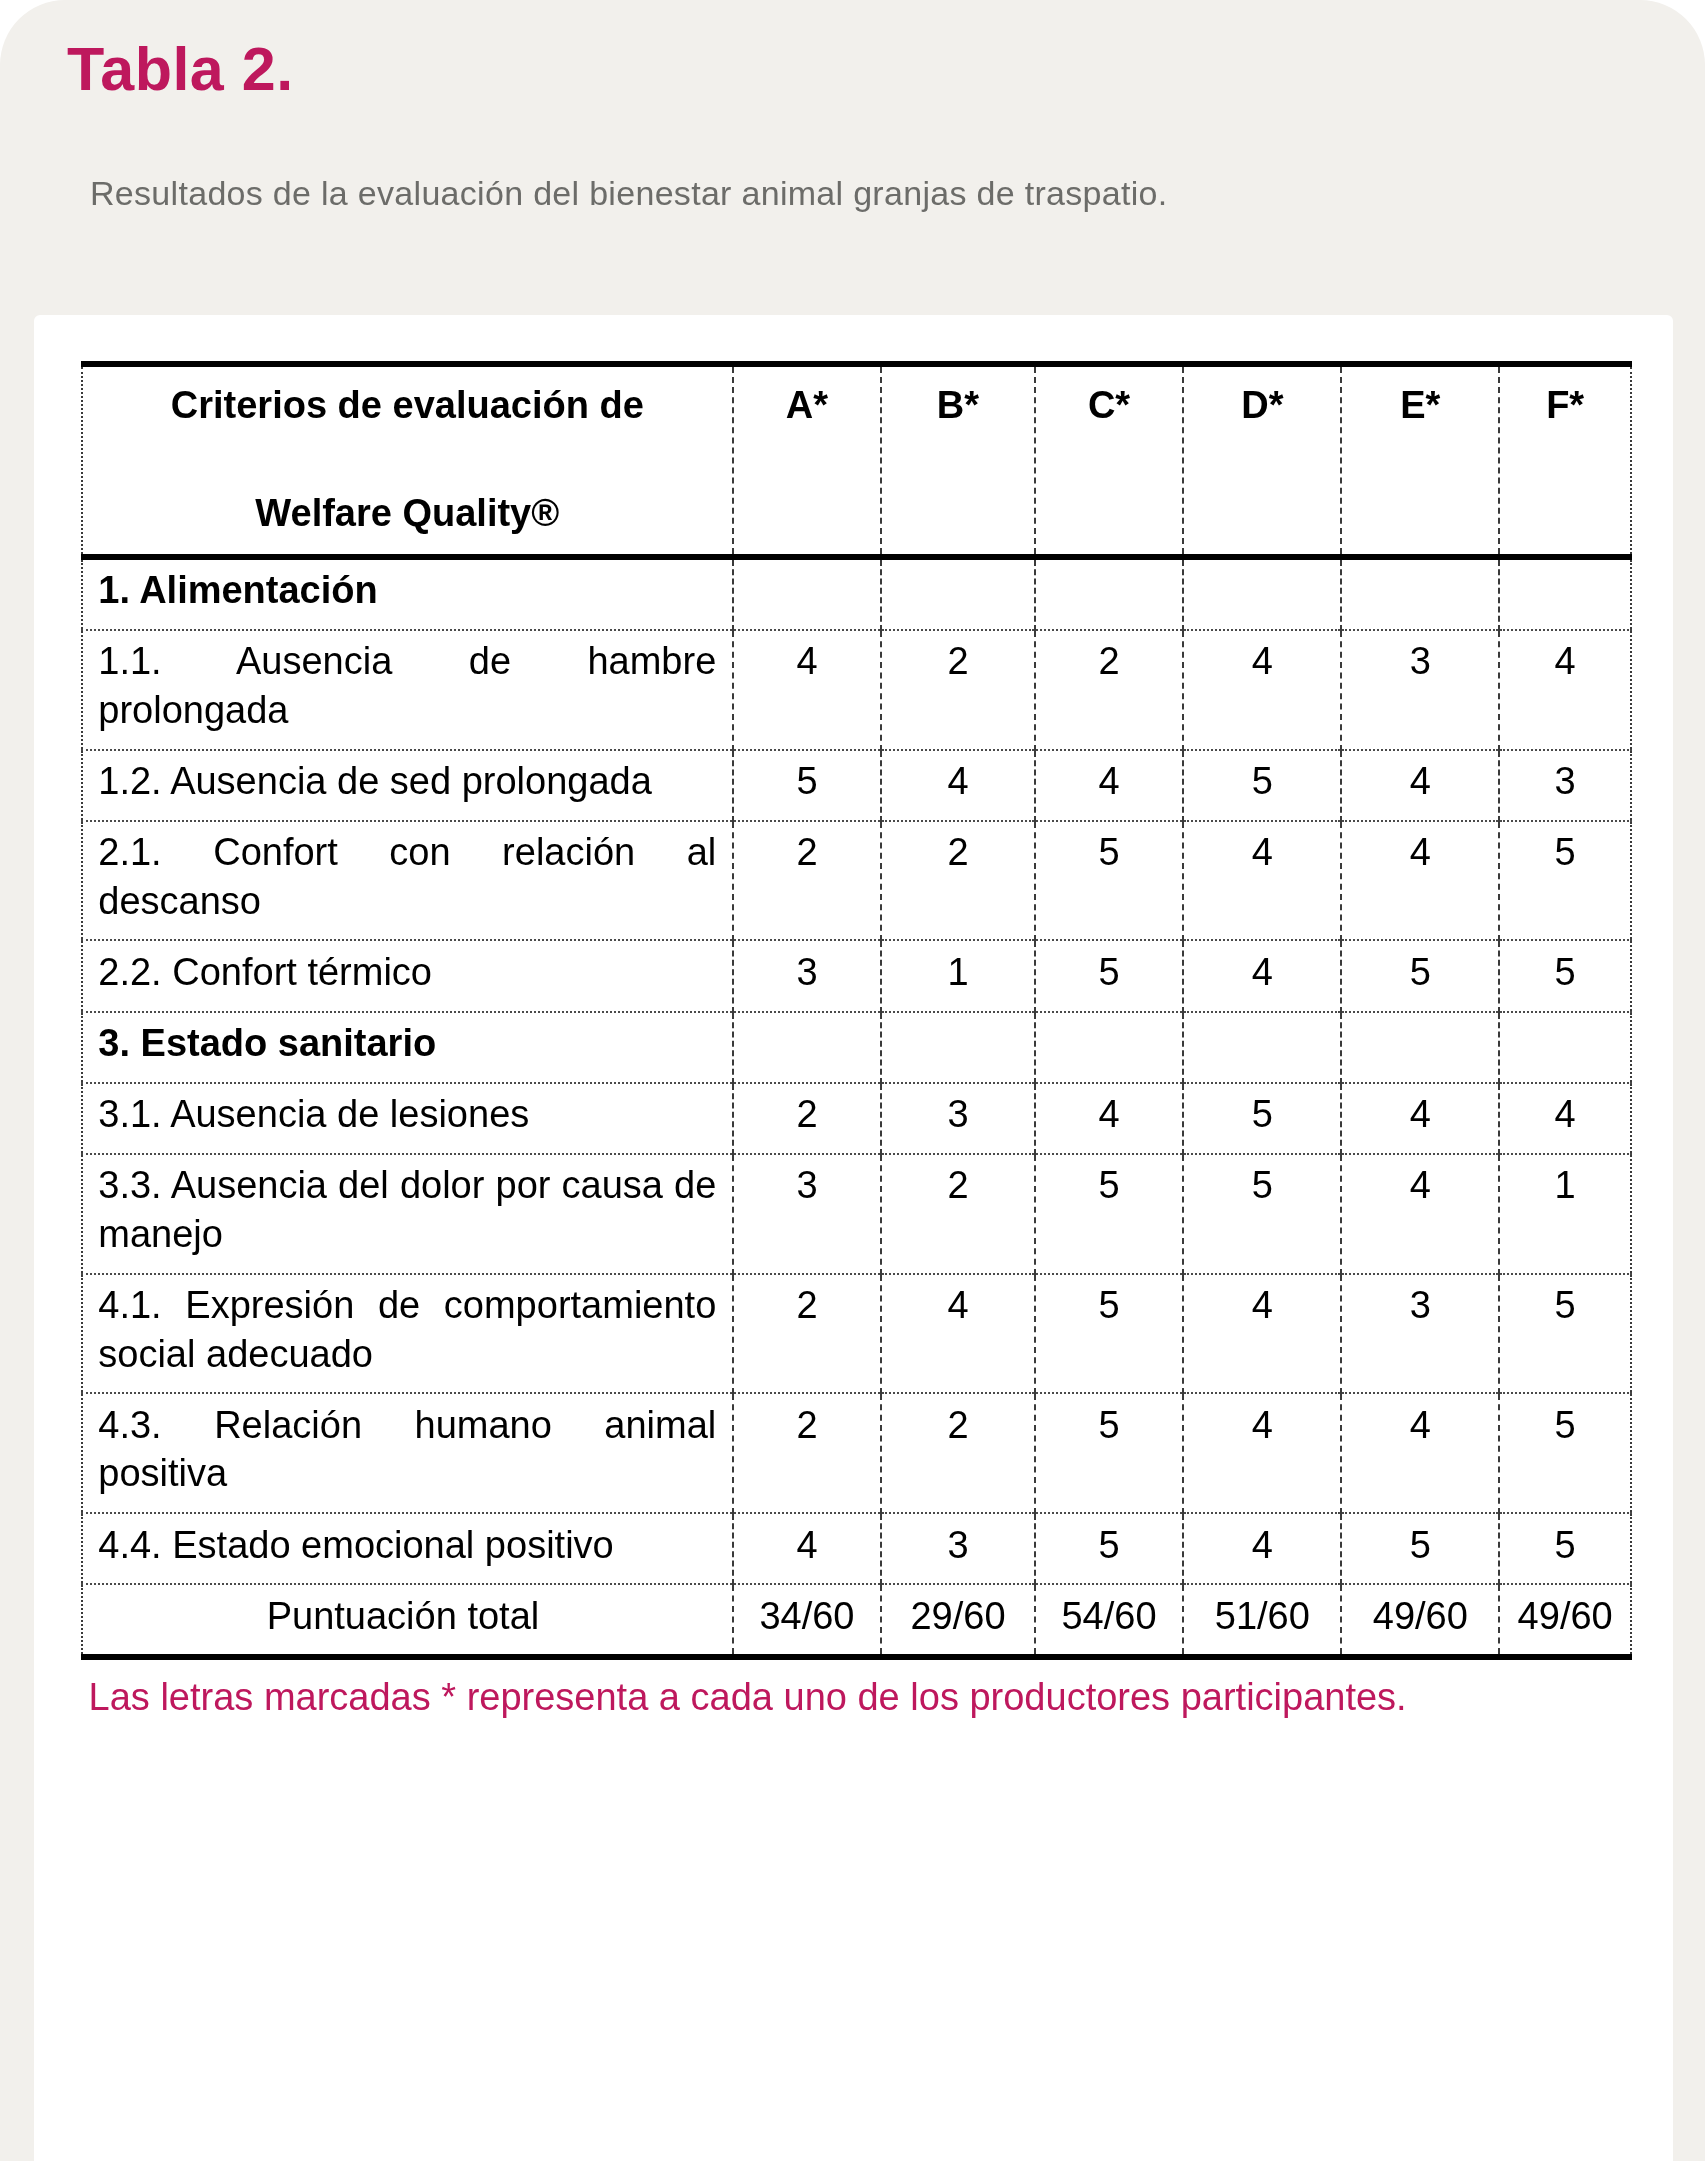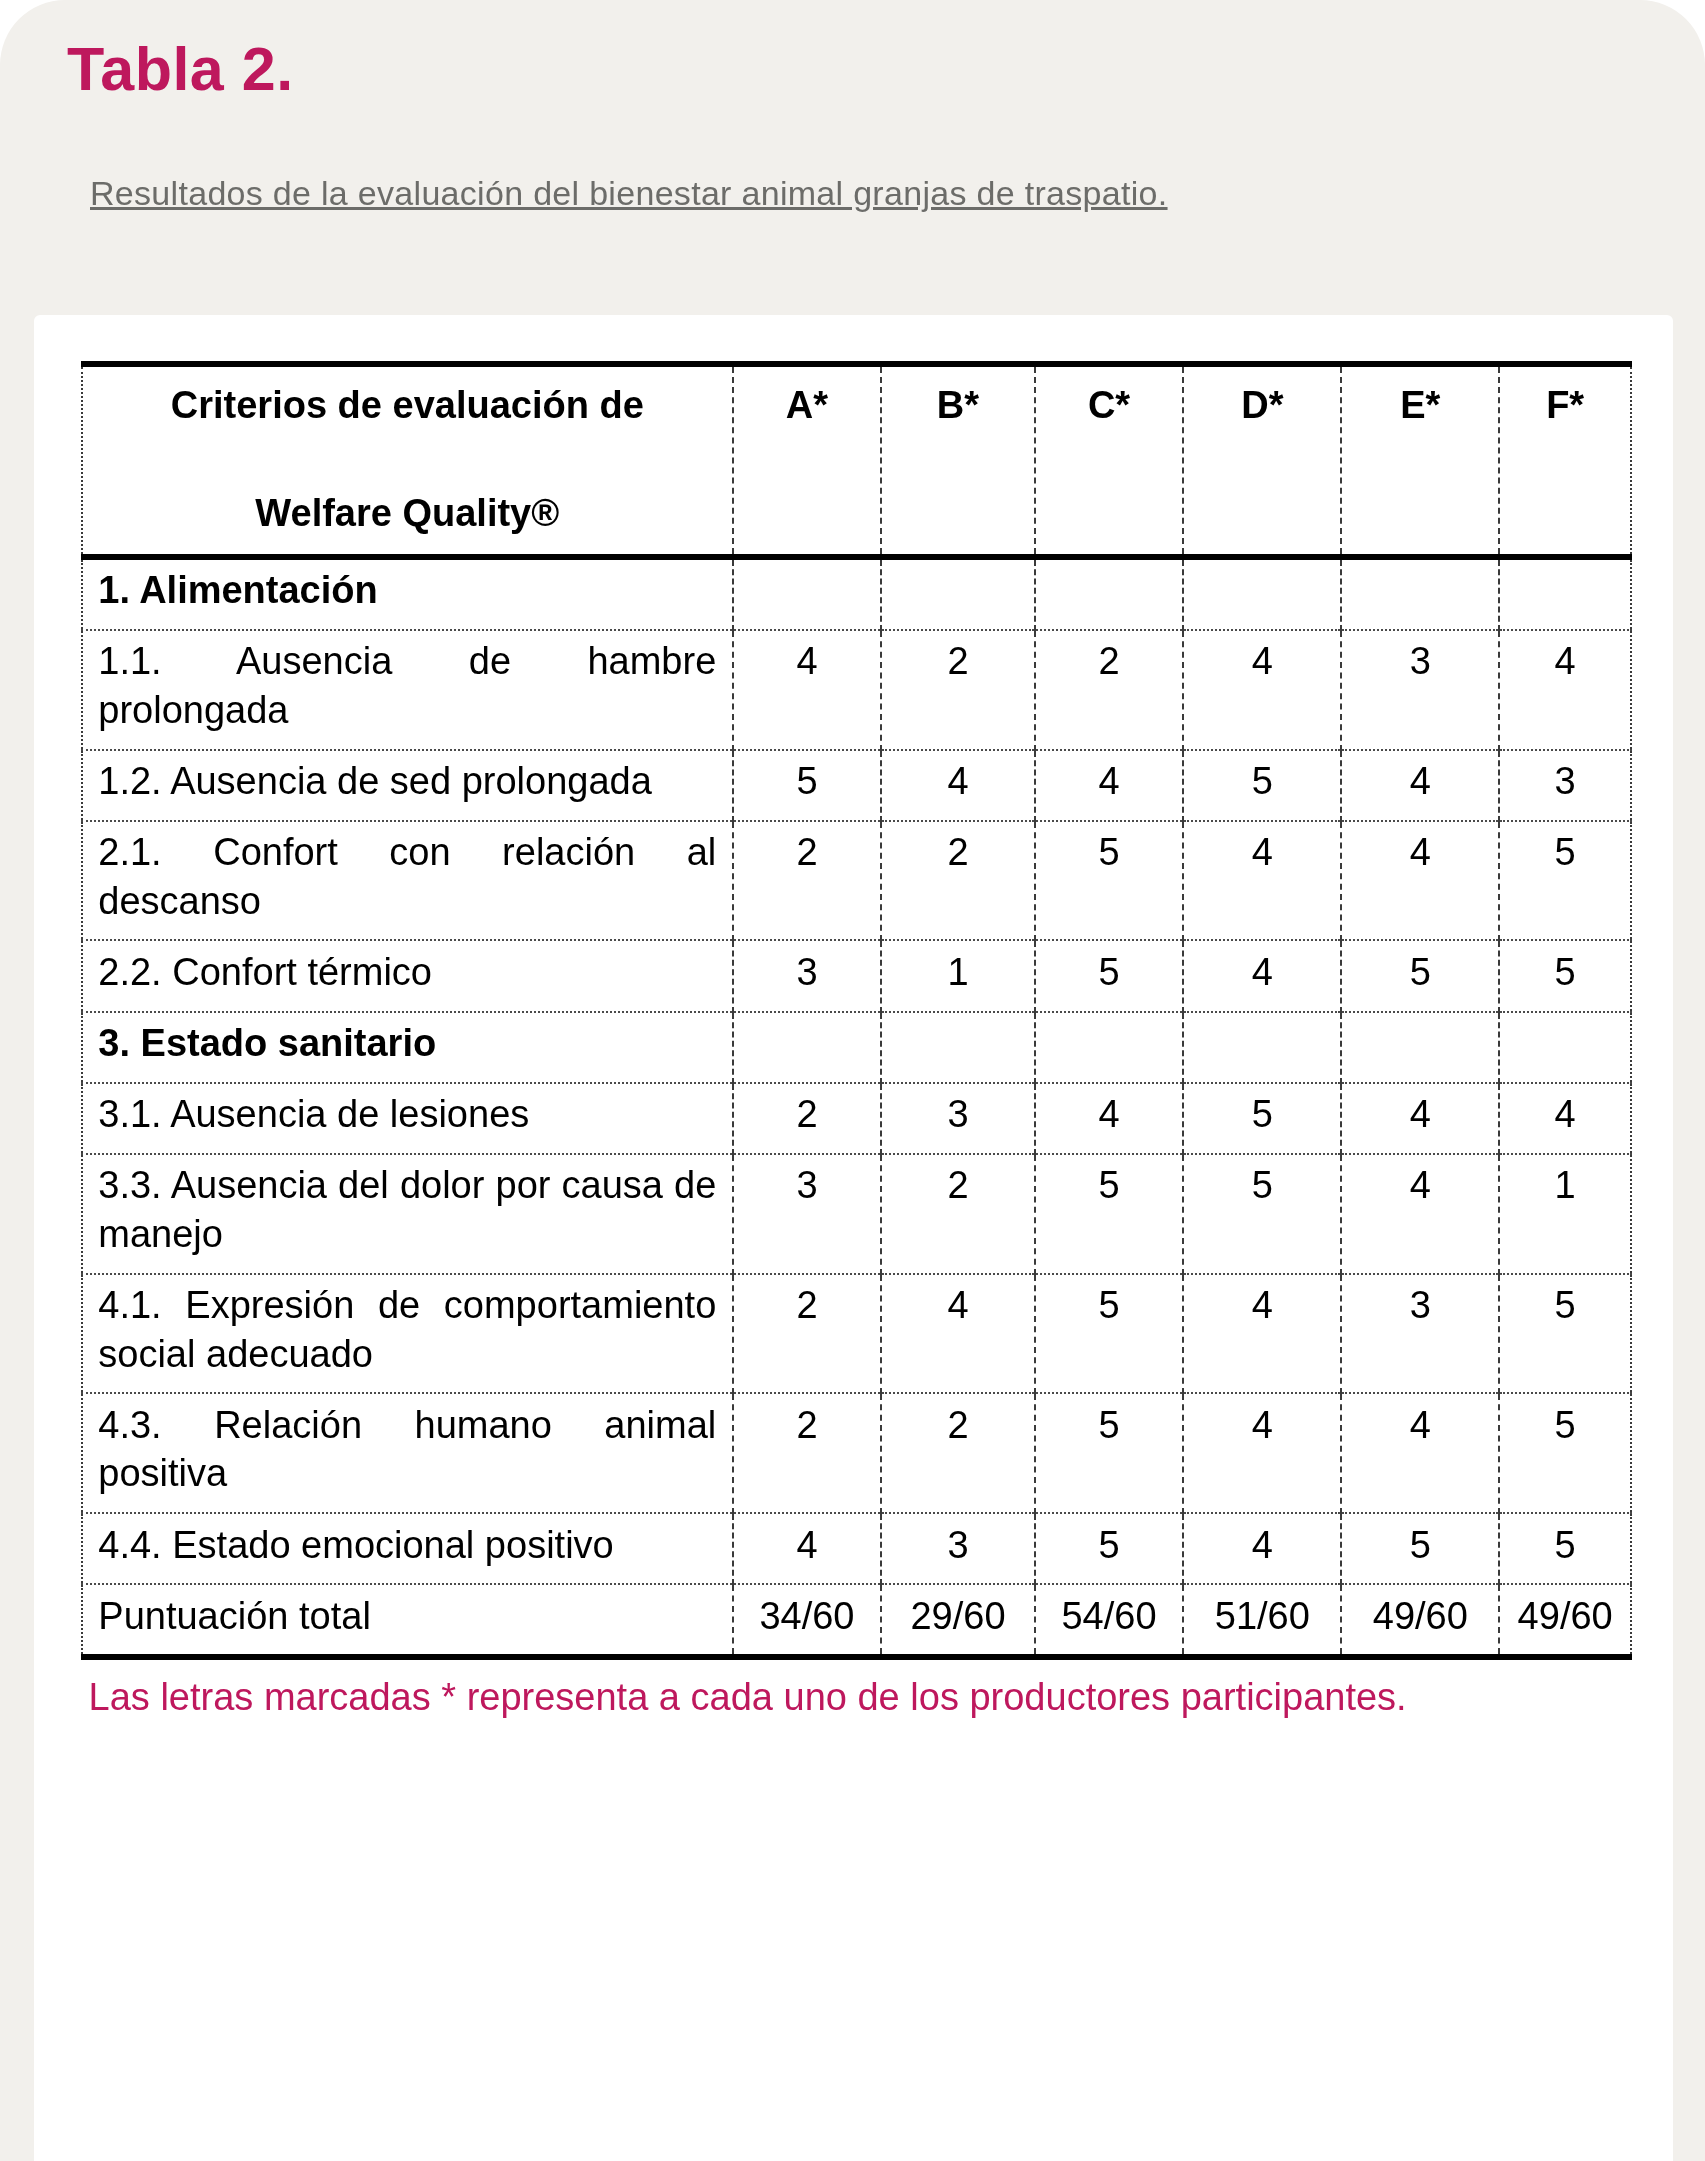--- a/index.html
+++ b/index.html
@@ -27,21 +27,20 @@
     color: #be185d;
     letter-spacing: 0.5px;
   }
   .page-subtitle {
     position: absolute;
     left: 90px;
     top: 174px;
     font-size: 34px;
     color: #6c6c69;
     letter-spacing: 0.3px;
-    text-decoration: underline;
   }
   .card {
     position: absolute;
     left: 34px;
     top: 315px;
     width: 1639px;
     height: 1908px;
     background: #ffffff;
     border-radius: 6px;
   }
@@ -81,21 +80,21 @@
   .crit-line1 { display: block; }
   .crit-line2 { display: block; margin-top: 59px; }
   td.num {
     text-align: center;
     padding-left: 4.4px;
     padding-right: 4.4px;
   }
   td.label.section { font-weight: 700; }
   td.label.just { text-align: justify; }
   tr.total-row td.label {
-    text-align: left;
+    text-align: center;
     padding-right: 24px;
   }
   .footnote {
     margin: 14px 0 0 7.6px;
     font-size: 38px;
     color: #be185d;
     line-height: 1.25;
   }
 </style>
 </head>

